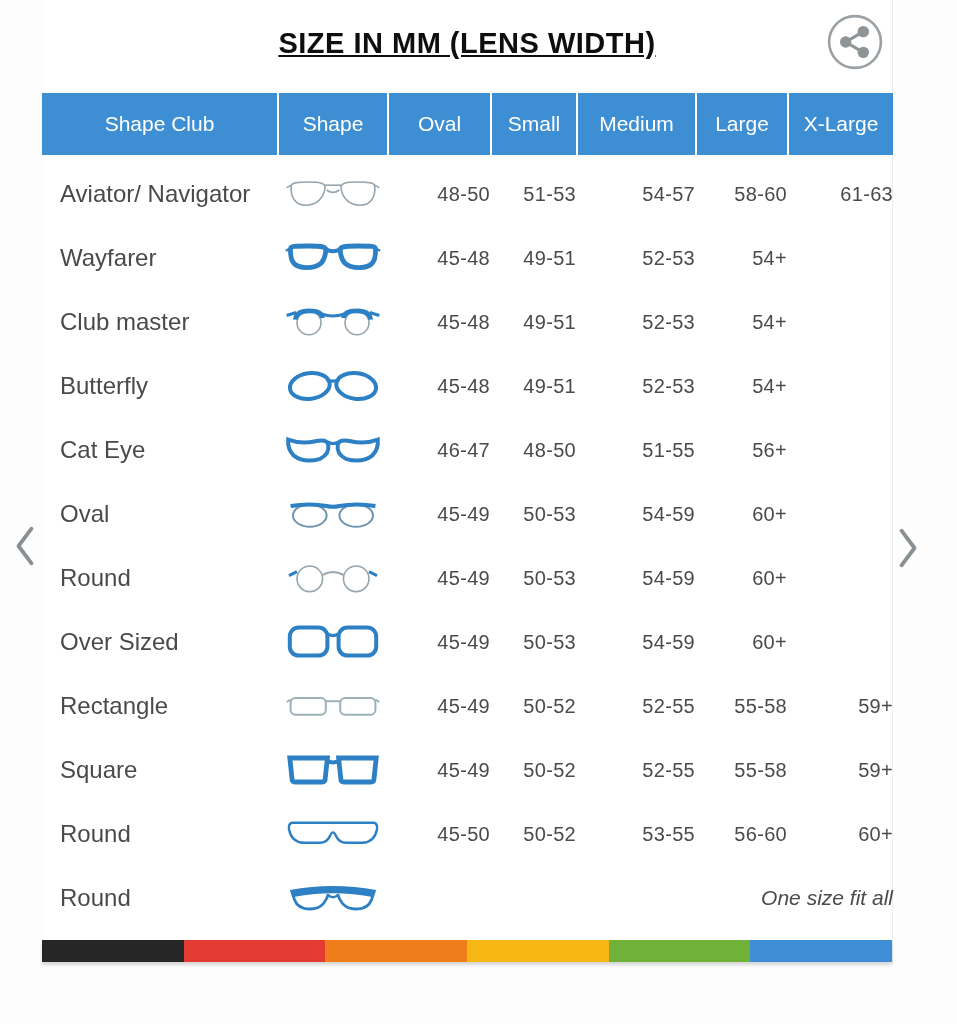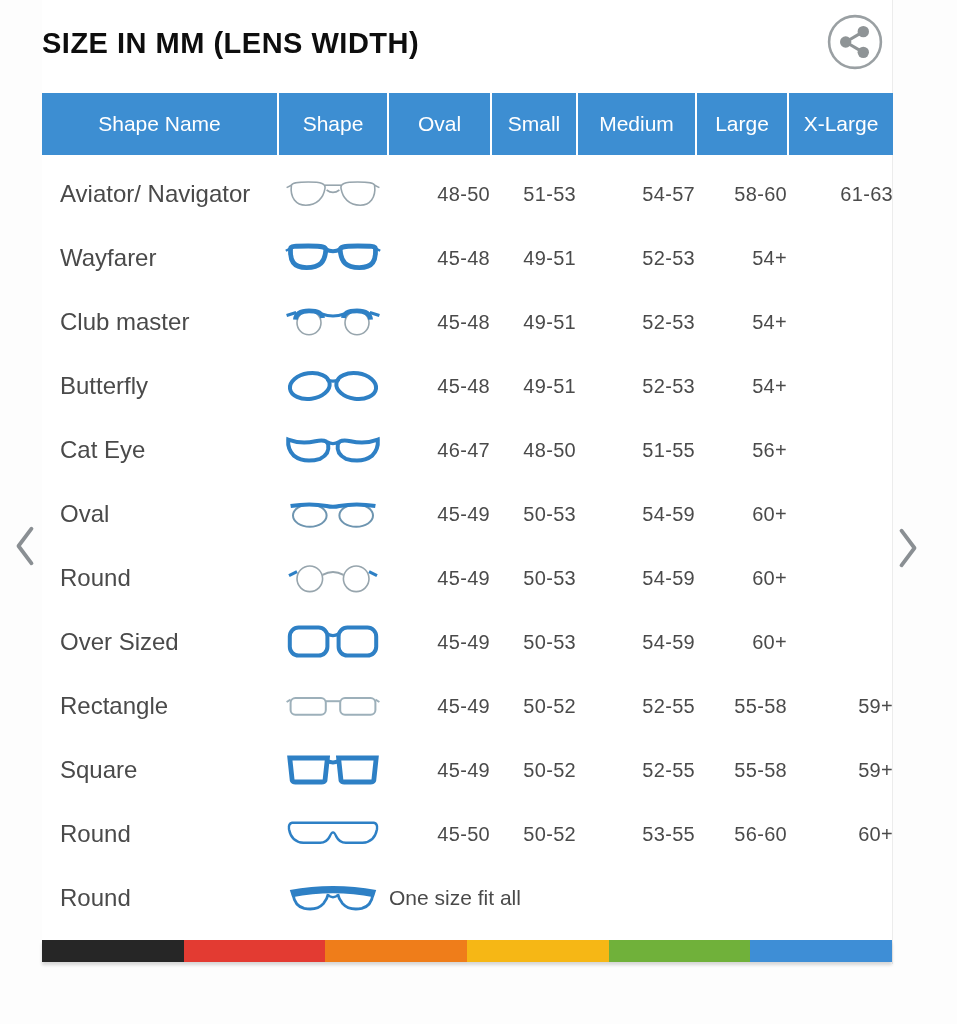--- a/index.html
+++ b/index.html
@@ -19,26 +19,28 @@
     left: 42px;
     top: 0;
     width: 851px;
     height: 964px;
     background: #ffffff;
     border-right: 1px solid #ececec;
   }
 
   .titlebar { position: relative; height: 93px; }
   .page-title {
+    text-align: center;
     padding-top: 27px;
     font-size: 29px;
     font-weight: 700;
     letter-spacing: 0.5px;
     color: #0e0e0e;
     white-space: nowrap;
+    text-decoration: underline;
   }
   .share-button {
     position: absolute;
     top: 13px;
     right: 8px;
     width: 58px;
     height: 58px;
     background: none;
     border: none;
     padding: 0;
@@ -73,23 +75,24 @@
   .cell.icon { display: flex; align-items: center; justify-content: center; }
   .gicon svg { width: 96px; height: 40px; display: block; }
   .cell.num {
     text-align: right;
     font-size: 20px;
     color: var(--body-text, #4a4a4a);
     letter-spacing: 0.3px;
   }
   .cell.span {
     grid-column: 3 / 8;
-    text-align: left;
+    text-align: right;
     font-size: 21px;
     color: var(--body-text, #4a4a4a);
+    font-style: italic;
   }
 
   .colorbar {
     display: flex;
     height: 22px;
     margin-top: 10px;
     box-shadow: 0 3px 3px rgba(0,0,0,0.16);
   }
   .colorbar .seg { flex: 1; }
 
@@ -131,21 +134,21 @@
             <line x1="19" y1="28" x2="36" y2="38" stroke="#8f9496" stroke-width="3"></line>
             <circle cx="36" cy="18" r="5.5" fill="#8f9496"></circle>
             <circle cx="19" cy="28" r="5.5" fill="#8f9496"></circle>
             <circle cx="36" cy="38" r="5.5" fill="#8f9496"></circle>
           </svg>
         </span>
       </button>
     </div>
 
     <div class="thead">
-      <div class="th">Shape Name</div>
+      <div class="th">Shape Club</div>
       <div class="th">Shape</div>
       <div class="th">Oval</div>
       <div class="th">Small</div>
       <div class="th">Medium</div>
       <div class="th">Large</div>
       <div class="th">X-Large</div>
     </div>
 
     <div class="tbody" id="tbody">
         <div class="trow">

